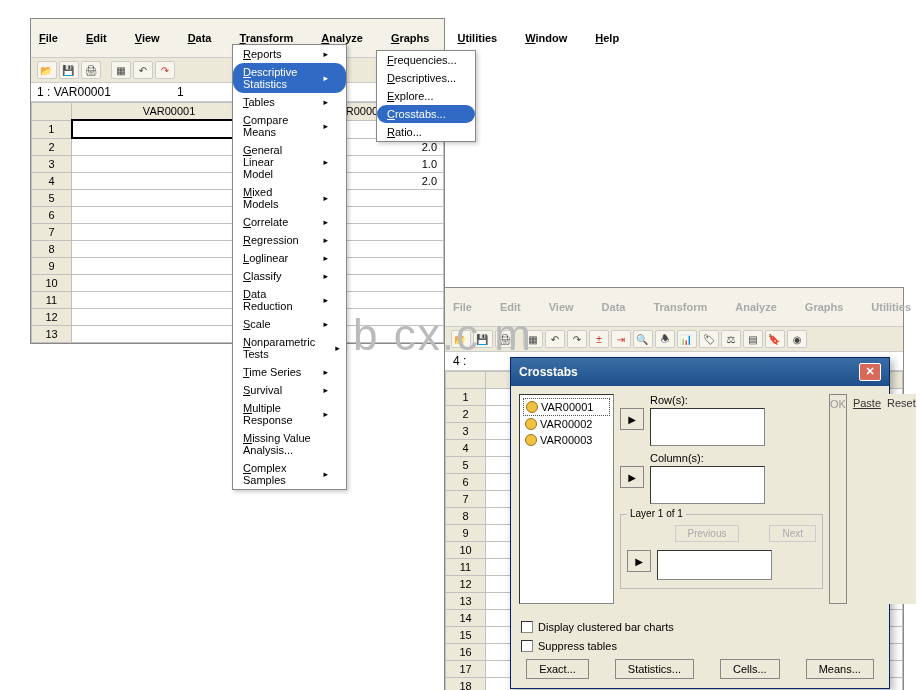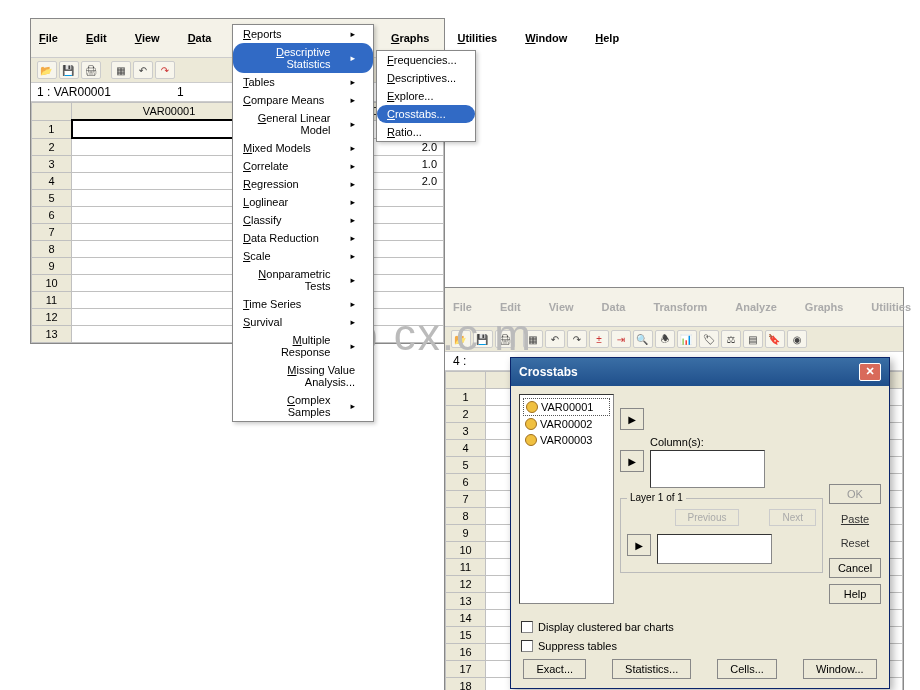--- a/index.html
+++ b/index.html
@@ -43,21 +43,21 @@
   .varlist { width: 95px; height: 210px; background: #fff; border: 1px inset #888; padding: 3px; }
   .varlist div { padding: 2px 2px; display: flex; align-items: center; gap: 3px; }
   .varlist div.sel { background: #fff; border: 1px dotted #555; }
   .var-icon { width: 12px; height: 12px; background: #f0c040; border-radius: 50%; border: 1px solid #a07020; display: inline-block; }
   .target-col { flex: 1; display: flex; flex-direction: column; gap: 6px; }
   .target-row { display: flex; align-items: flex-start; gap: 6px; }
   .movebtn { width: 24px; height: 22px; border: 1px solid #888; background: #ece9d8; font-size: 10px; display: flex; align-items: center; justify-content: center; margin-top: 14px; }
   .listbox { background: #fff; border: 1px inset #888; height: 38px; width: 115px; }
   .layer-group { border: 1px solid #bbb; padding: 4px 6px 8px; position: relative; margin-top: 4px; }
   .layer-group .legend { position: absolute; top: -7px; left: 6px; background: #ece9d8; padding: 0 3px; font-size: 10px; }
-  .dlg-btncol { display: flex; flex-direction: column; gap: 6px; width: 52px; justify-content: flex-end; }
+  .dlg-btncol { display: flex; flex-direction: row; gap: 6px; width: 52px; }
   .dlg-btn { border: 1px solid #888; background: #ece9d8; font-size: 11px; padding: 3px 0; text-align: center; cursor: default; }
   .dlg-btn.disabled { color: #999; }
   .dlg-btn.flat { border: none; text-decoration: underline; color: #333; }
   .dlg-bottom { padding: 6px 10px 9px; font-size: 11px; }
   .chk { display: flex; align-items: center; gap: 5px; margin: 3px 0 7px; }
   .chkbox { width: 12px; height: 12px; border: 1px inset #888; background: #fff; display: inline-block; }
   .dlg-bottom-btns { display: flex; gap: 26px; justify-content: center; }
   .dlg-bottom-btns .dlg-btn { padding: 3px 12px; }
   .small-label { font-size: 11px; margin-bottom: 2px; }
   .navbtn { border: 1px solid #ccc; background: #ece9d8; color: #aaa; font-size: 10px; padding: 2px 12px; }
@@ -164,21 +164,21 @@
         </tr>
         <tr>
           <td class="rowhead">13</td>
     <td></td>
     <td></td>
         </tr>
       </tbody>
   </table>
 </div>
 
-<div class="menu" id="analyze-menu" style="top:24px; left:232px; width:142px;text-align:right;">
+<div class="menu" id="analyze-menu" style="top:44px; left:232px; width:115px;">
     <div class="menu-item">
       <span><u>R</u>eports</span>
       <span class="submenu-arrow">▸</span>
     </div>
     <div class="menu-item highlight">
       <span><u>D</u>escriptive Statistics</span>
       <span class="submenu-arrow">▸</span>
     </div>
     <div class="menu-item">
       <span><u>T</u>ables</span>
@@ -398,20 +398,24 @@
           <span>VAR00002</span>
         </div>
       <div>
           <span class="var-icon"></span>
           <span>VAR00003</span>
         </div>
     </div>
     <div class="target-col">
       <div class="target-row">
         <div class="movebtn">▶</div>
+        <div>
+          <div class="small-label">Row(s):</div>
+          <div class="listbox"></div>
+        </div>
       </div>
       <div class="target-row">
         <div class="movebtn">▶</div>
         <div>
           <div class="small-label">Column(s):</div>
           <div class="listbox"></div>
         </div>
       </div>
       <div class="layer-group">
         <span class="legend">Layer 1 of 1</span>
@@ -439,16 +443,16 @@
       <span>Display clustered bar charts</span>
     </label>
     <label class="chk">
       <span class="chkbox"></span>
       <span>Suppress tables</span>
     </label>
     <div class="dlg-bottom-btns">
       <div class="dlg-btn">Exact...</div>
       <div class="dlg-btn">Statistics...</div>
       <div class="dlg-btn">Cells...</div>
-      <div class="dlg-btn">Window...</div>
+      <div class="dlg-btn">Means...</div>
     </div>
   </div>
 </div>
 
 </body></html>

